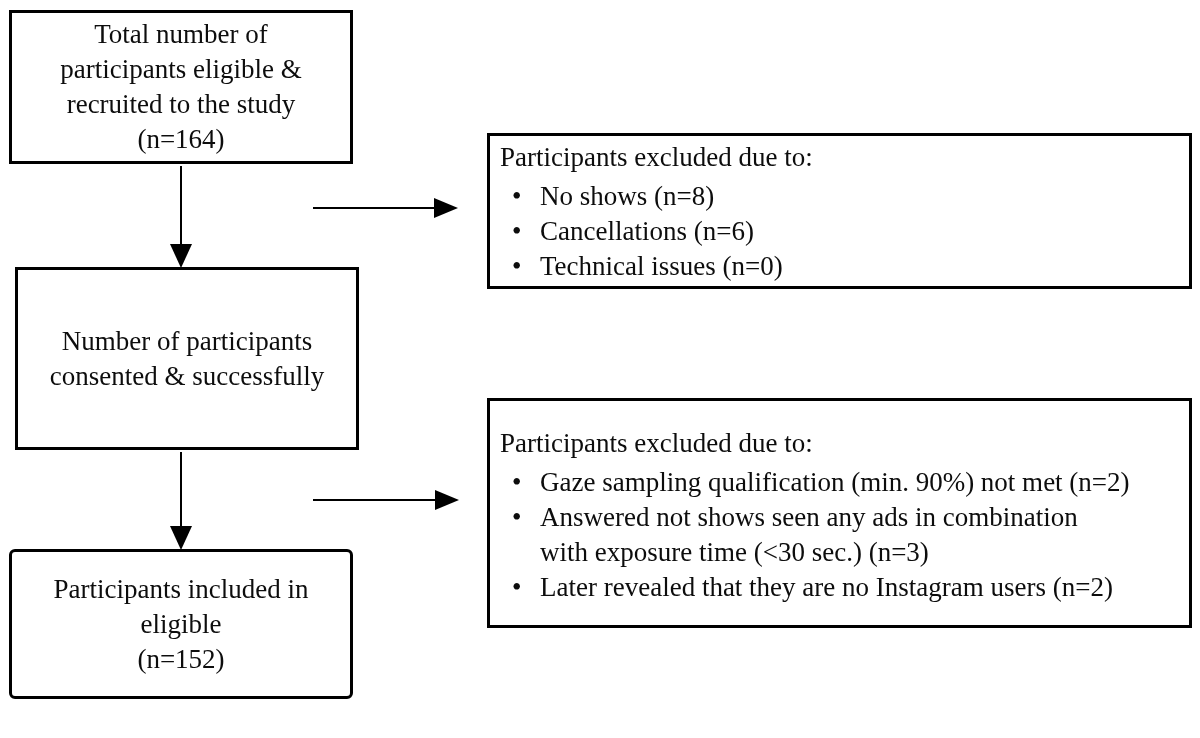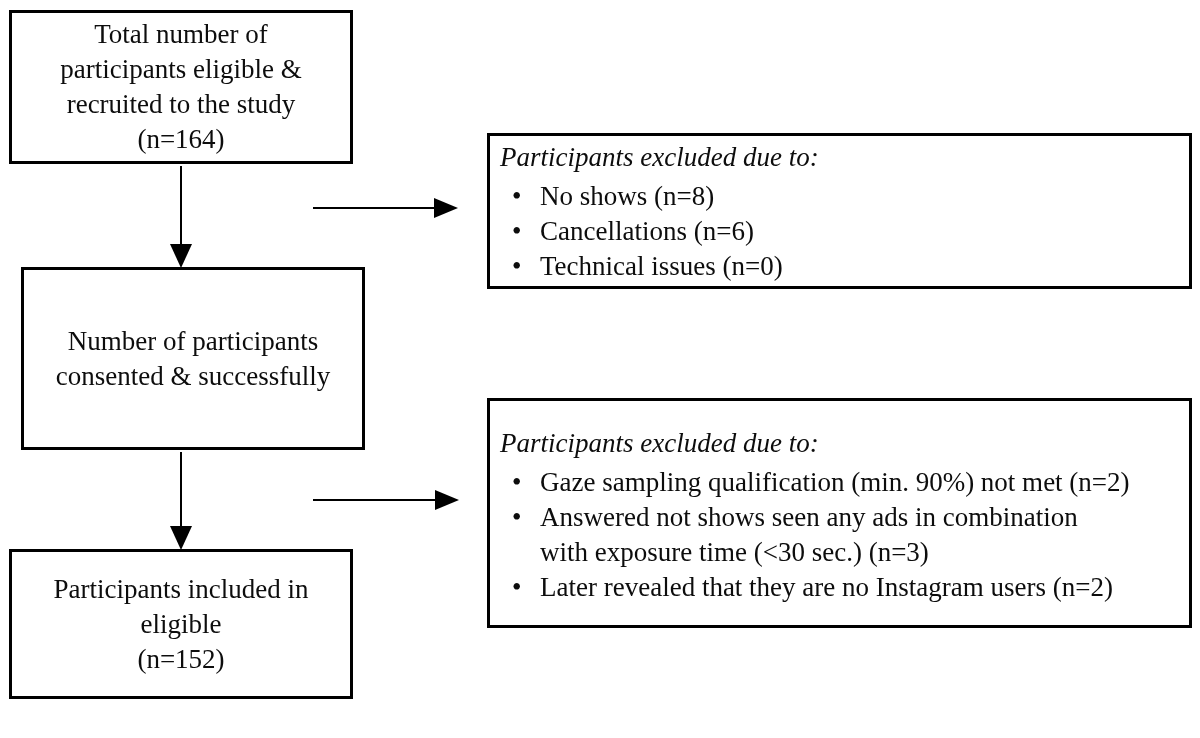--- a/index.html
+++ b/index.html
@@ -28,27 +28,27 @@
     display: flex;
     flex-direction: column;
     align-items: center;
     justify-content: center;
     text-align: center;
     padding: 2px 6px;
   }
   .center-box .line { display: block; }
 
   #box-a { left: 9px;   top: 10px;  width: 344px; height: 154px; }
-  #box-b { left: 21px;   top: 267px; width: 344px; height: 183px; }
-  #box-c { left: 9px;   top: 549px; width: 344px; height: 150px; }
+  #box-b { left: 15px;   top: 267px; width: 344px; height: 183px; }
+  #box-c { left: 9px;   top: 549px; width: 344px; height: 150px; border-radius: 6px; }
 
   #box-d { left: 487px; top: 133px; width: 705px; height: 156px; padding: 4px 12px 4px 10px; }
   #box-e { left: 487px; top: 398px; width: 705px; height: 230px; padding: 25px 12px 23px 10px; }
 
-  .list-title { display: block; font-style: italic; }
+  .list-title { display: block; }
   .bullet-list { margin-top: 4px; }
   .bullet-row {
     display: flex;
     align-items: flex-start;
   }
   .bullet-glyph {
     flex: none;
     width: 28px;
     margin-left: 12px;
     text-align: left;

